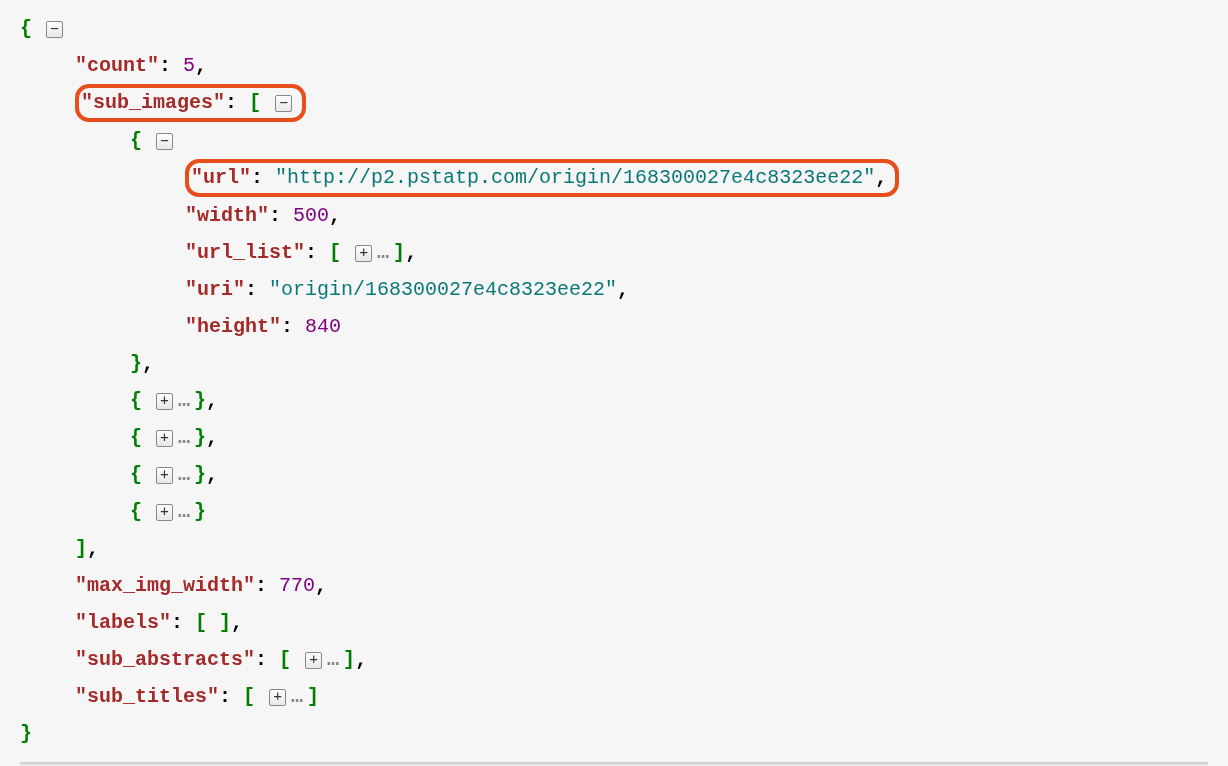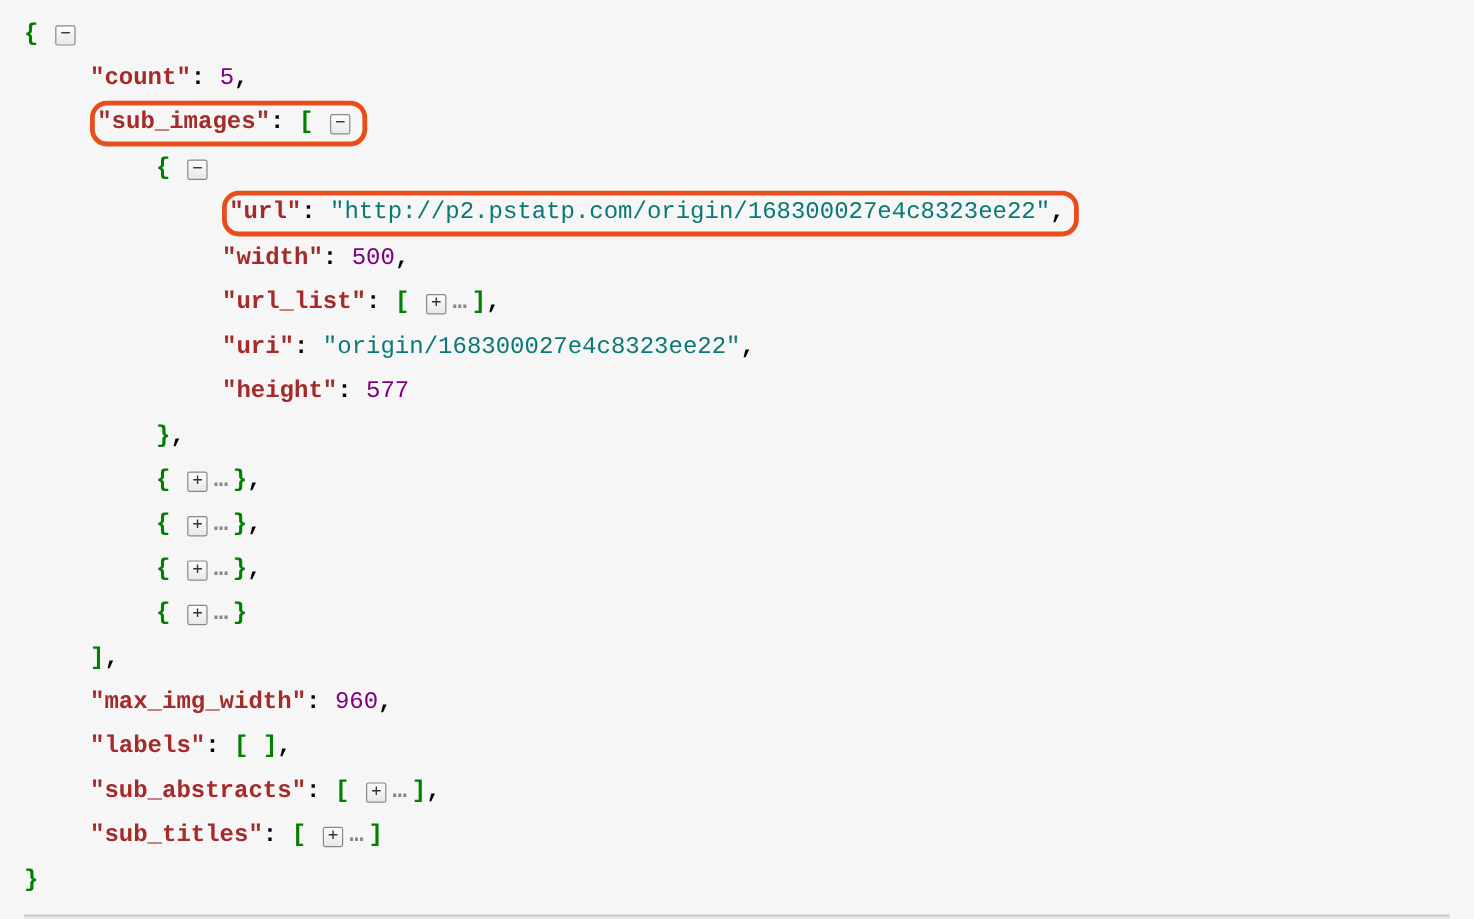--- a/index.html
+++ b/index.html
@@ -128,21 +128,21 @@
     <span class="toggle">+</span><span class="ellipsis">…</span><span class="bracket">]</span><span class="comma">,</span>
   </span>
 
   <span class="line indent-3">
     <span class="key">"uri"</span><span class="colon">:</span>
     <span class="string">"origin/168300027e4c8323ee22"</span><span class="comma">,</span>
   </span>
 
   <span class="line indent-3">
     <span class="key">"height"</span><span class="colon">:</span>
-    <span class="number">577</span>
+    <span class="number">840</span>
   </span>
 
   <span class="line indent-2">
     <span class="brace">}</span><span class="comma">,</span>
   </span>
 
   <span class="line indent-2">
     <span class="brace">{</span>
     <span class="toggle">+</span><span class="ellipsis">…</span><span class="brace">}</span><span class="comma">,</span>
   </span>
@@ -161,21 +161,21 @@
     <span class="brace">{</span>
     <span class="toggle">+</span><span class="ellipsis">…</span><span class="brace">}</span>
   </span>
 
   <span class="line indent-1">
     <span class="bracket">]</span><span class="comma">,</span>
   </span>
 
   <span class="line indent-1">
     <span class="key">"max_img_width"</span><span class="colon">:</span>
-    <span class="number">960</span><span class="comma">,</span>
+    <span class="number">770</span><span class="comma">,</span>
   </span>
 
   <span class="line indent-1">
     <span class="key">"labels"</span><span class="colon">:</span>
     <span class="bracket">[</span> <span class="bracket">]</span><span class="comma">,</span>
   </span>
 
   <span class="line indent-1">
     <span class="key">"sub_abstracts"</span><span class="colon">:</span>
     <span class="bracket">[</span>

